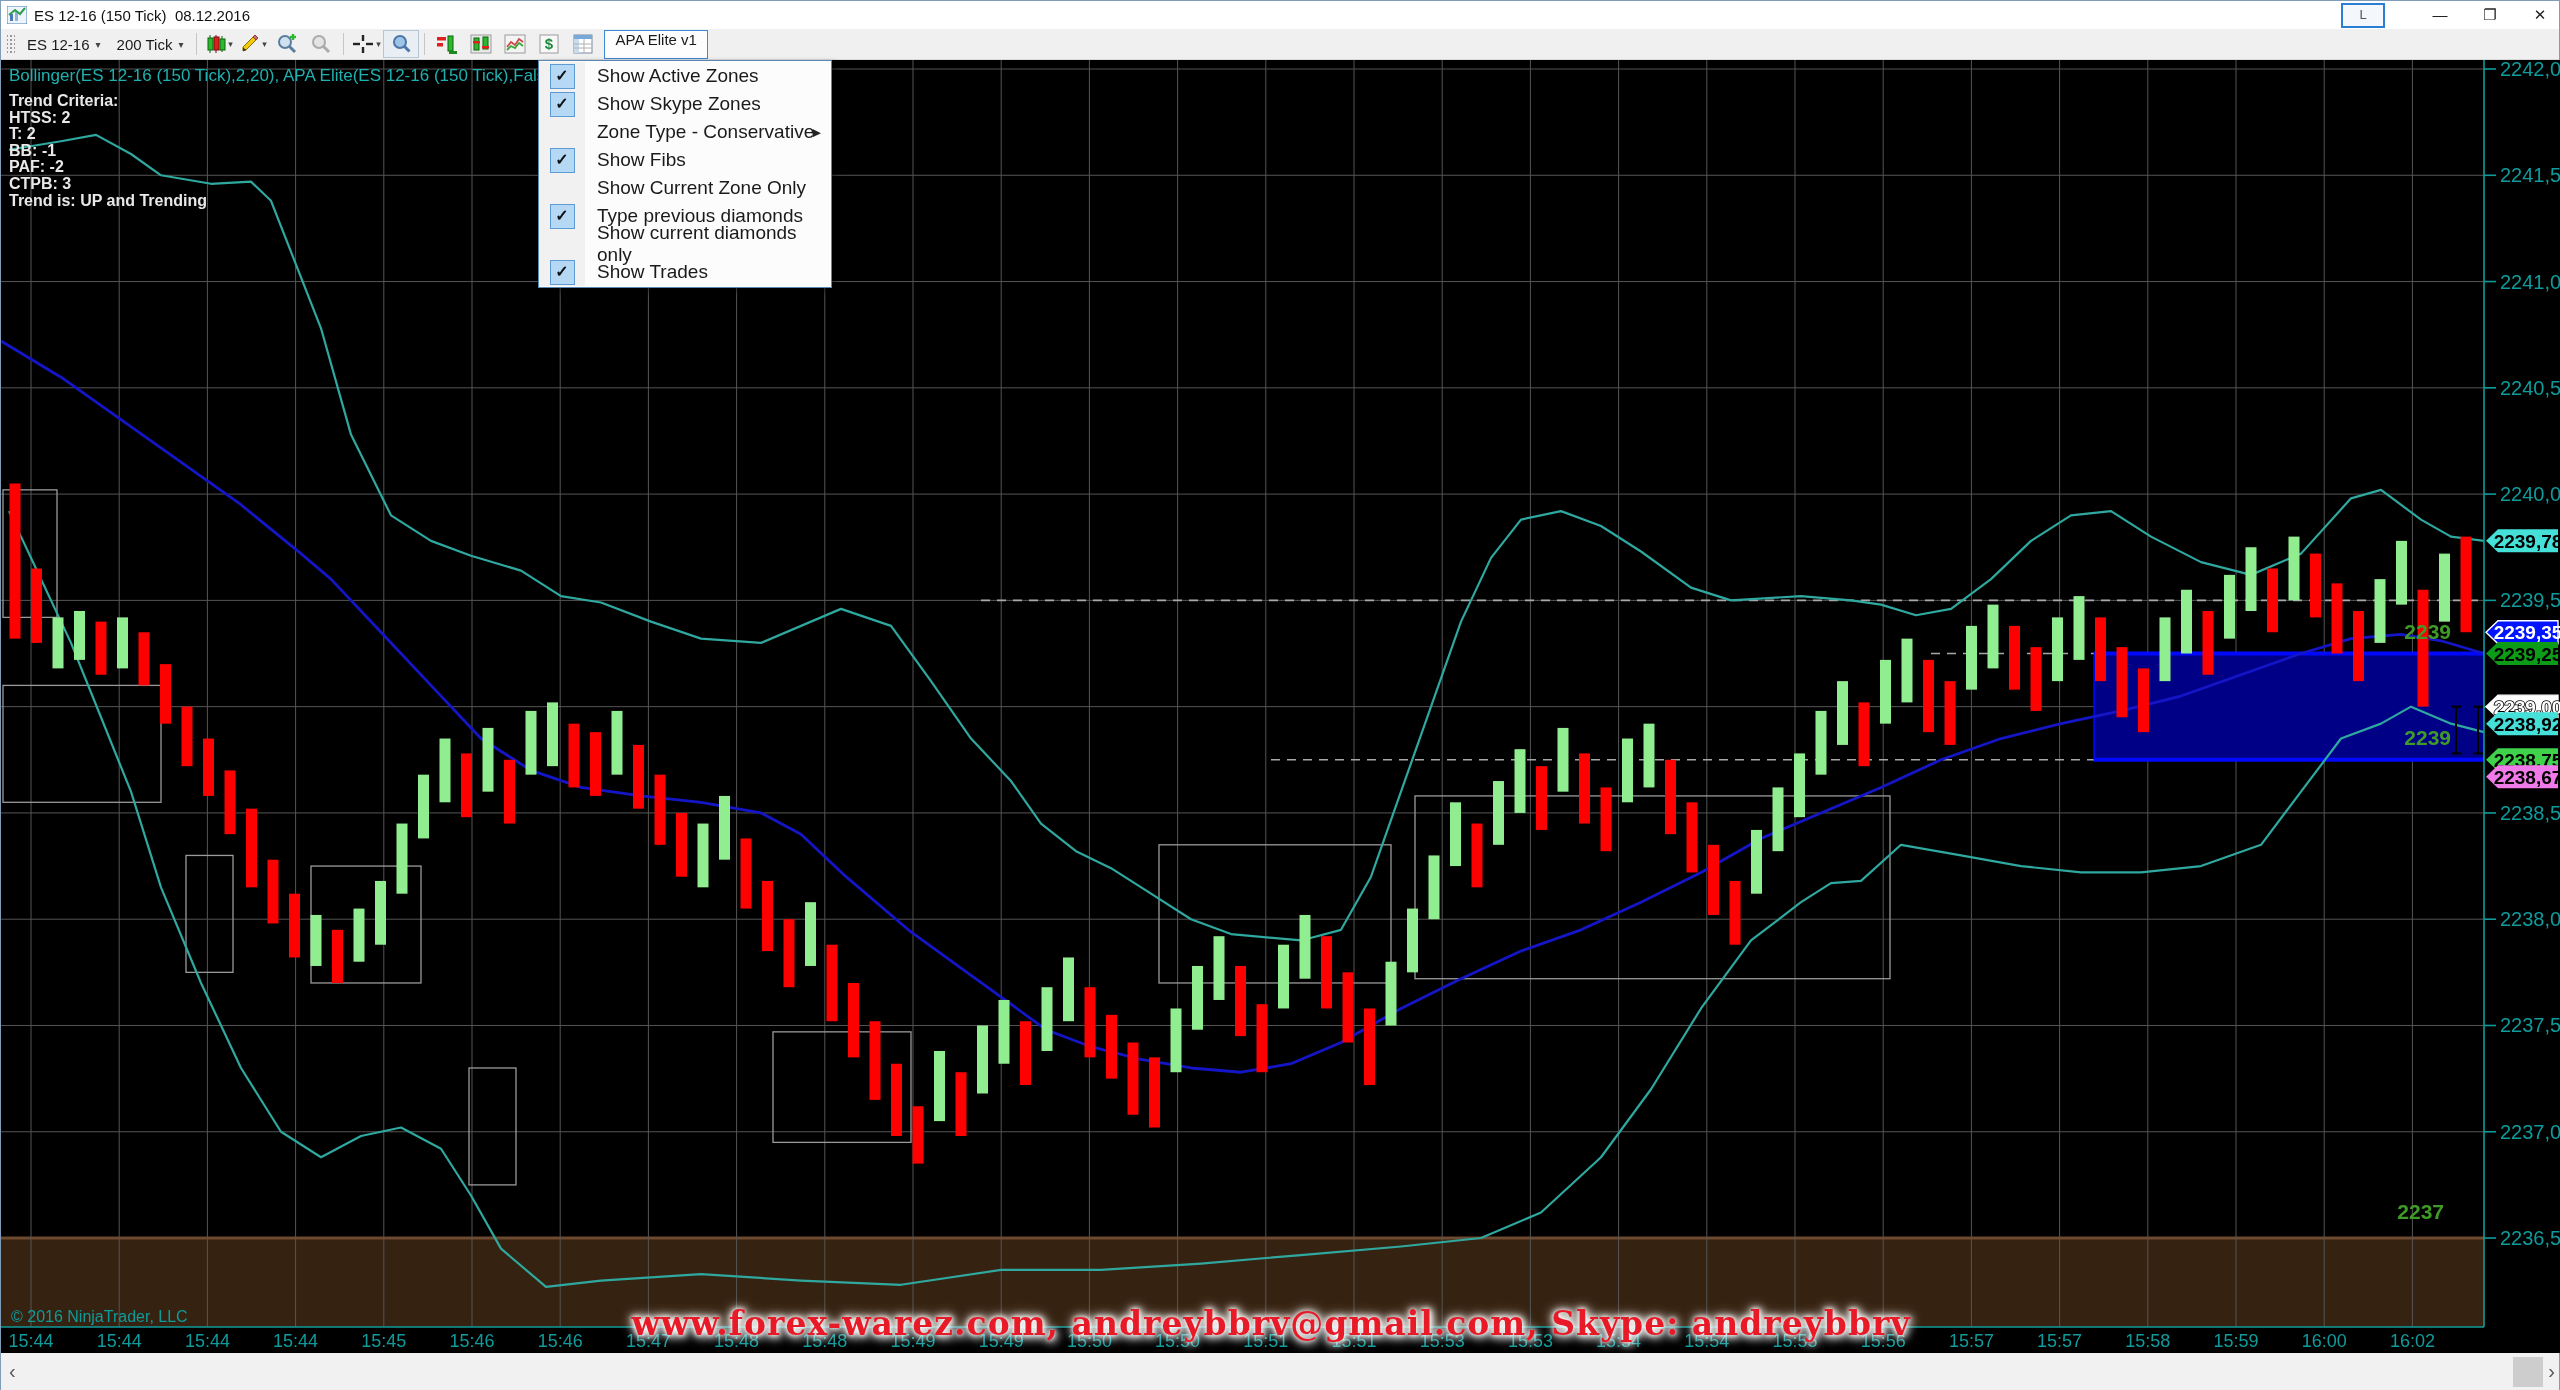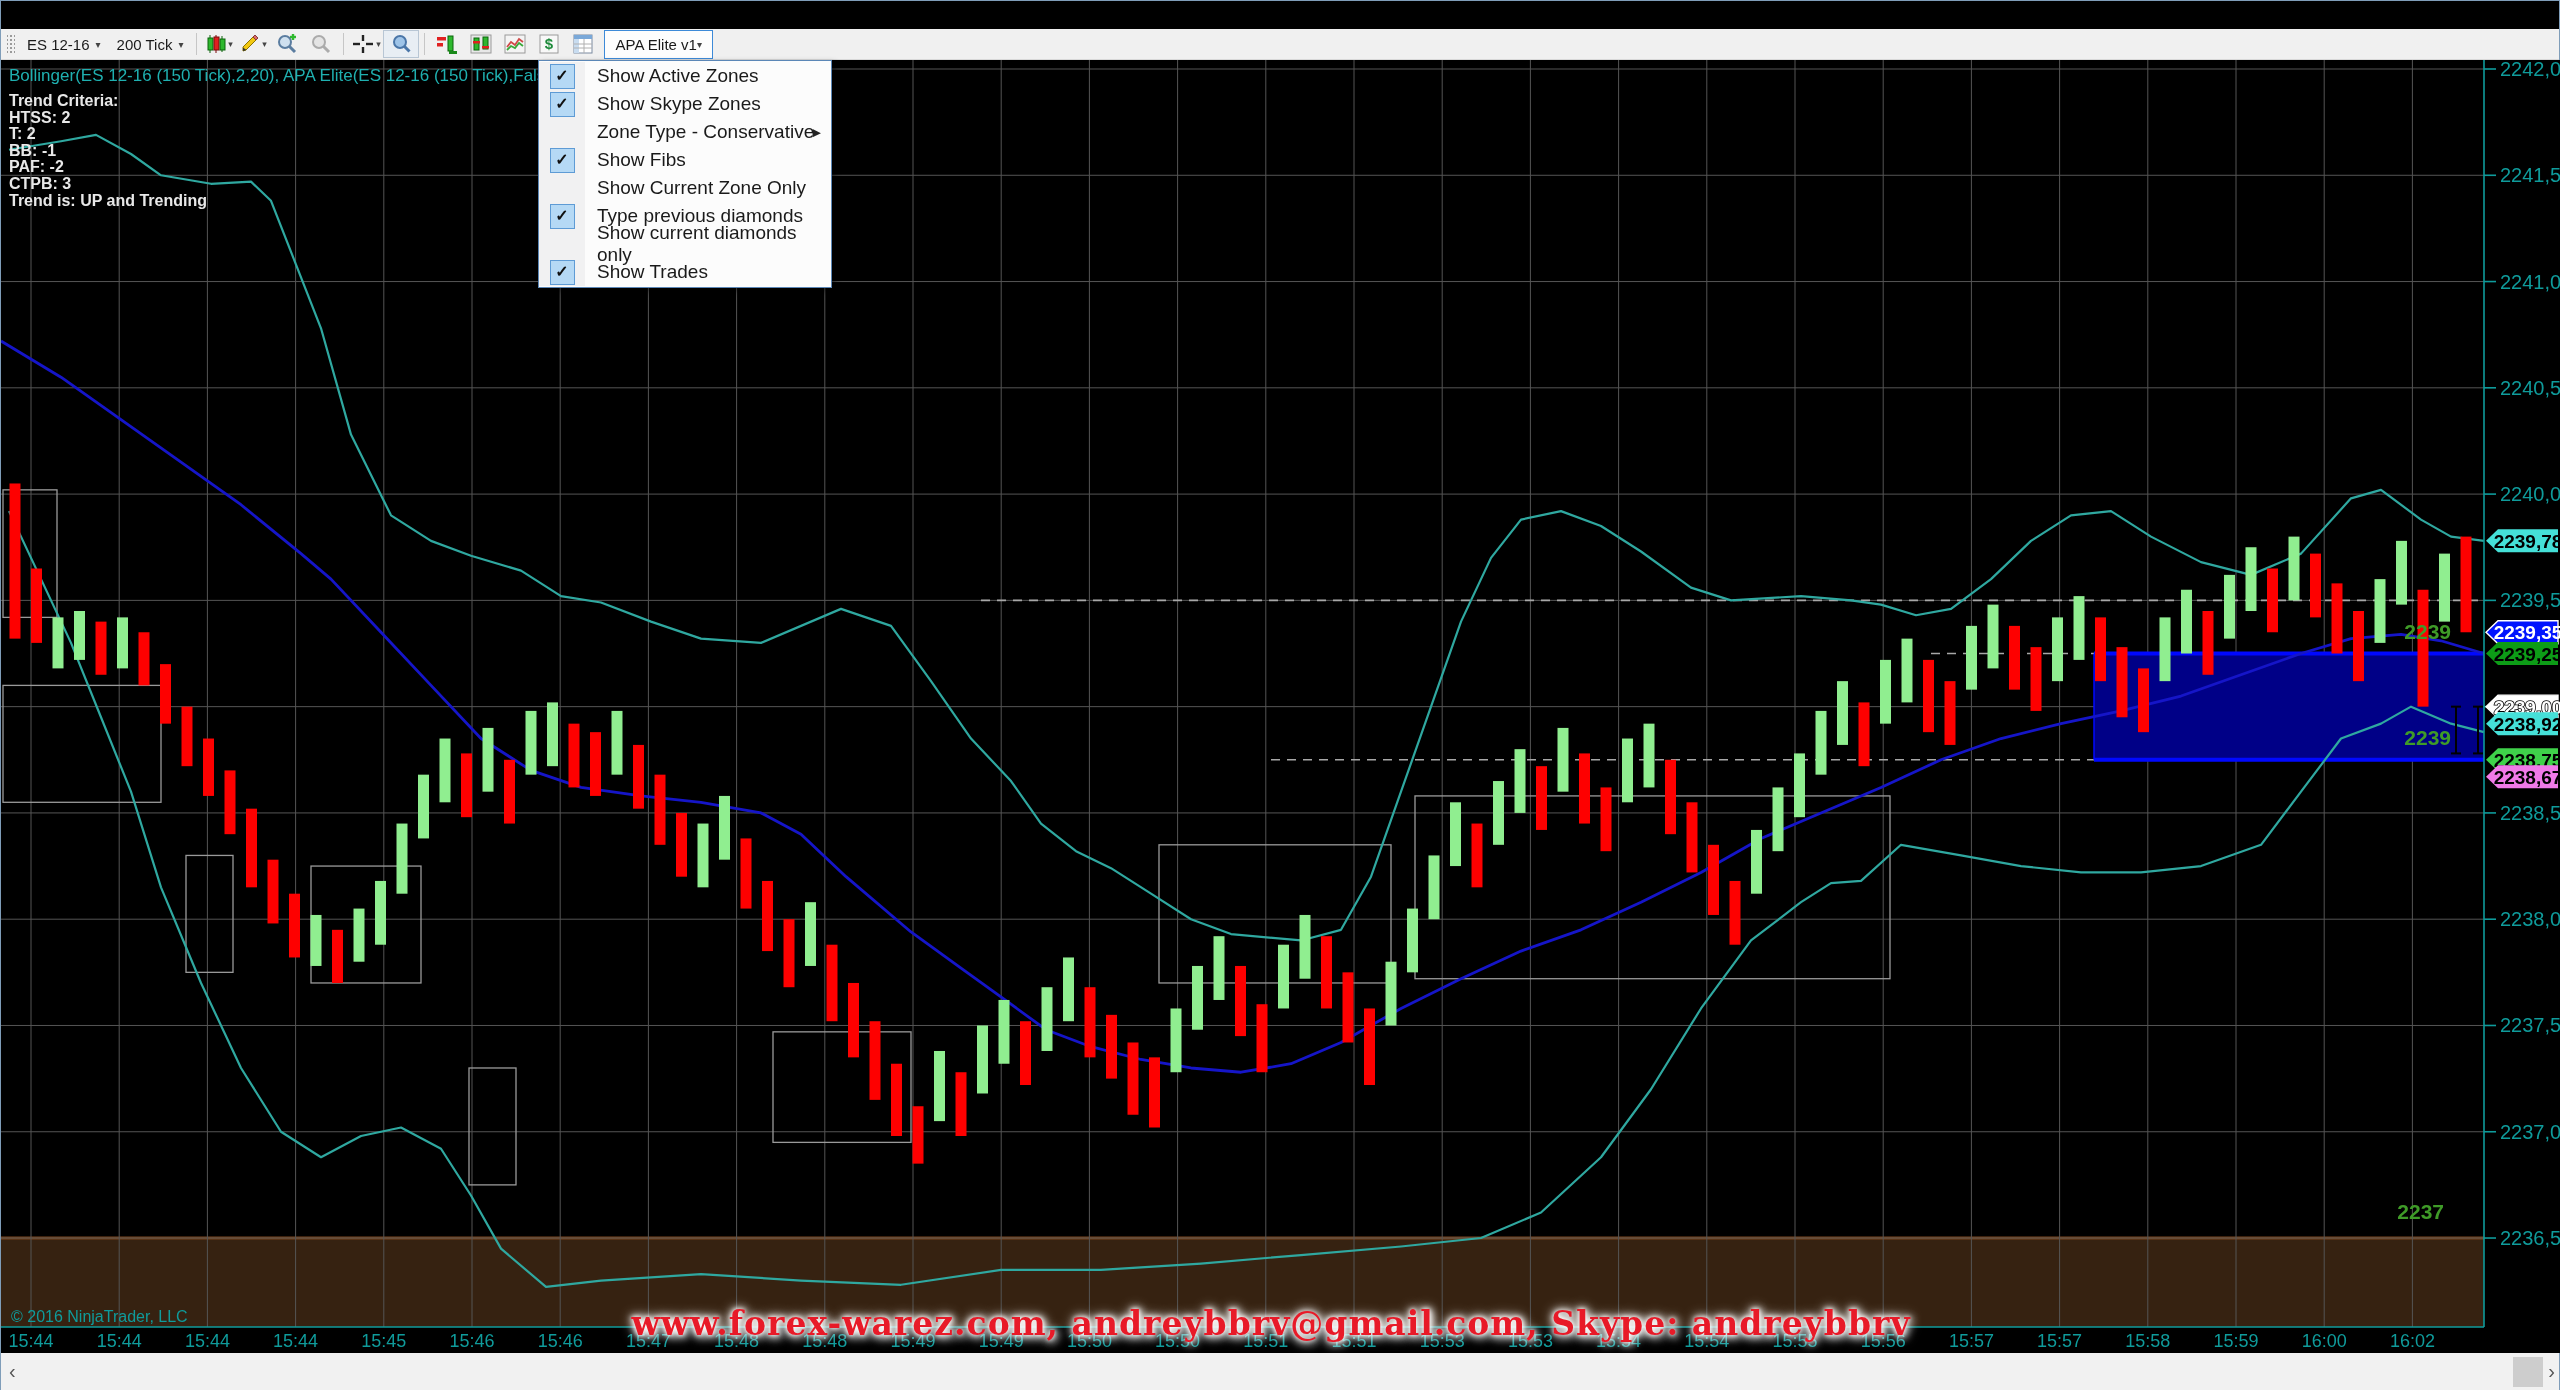--- a/index.html
+++ b/index.html
@@ -15,21 +15,21 @@
   #linkbtn{border:2px solid #2a7fd4;background:#f4f8fc;color:#555;width:40px;height:21px;line-height:19px;font-size:13px;text-align:center;margin-right:18px;}
 
   
   #toolbar{position:absolute;left:0;top:28px;width:100%;height:31px;background:#f0f0f0;border-bottom:1px solid #d8d8d8;display:flex;align-items:center;box-sizing:border-box;padding-left:2px;}
   .grip{width:8px;height:22px;margin:0 4px;background-image:radial-gradient(circle,#9a9a9a 1px,transparent 1.4px);background-size:4px 4px;background-position:center;}
   .tb-drop{display:flex;align-items:center;gap:6px;padding:3px 8px;font-size:15px;color:#1a1a1a;justify-content:flex-end;}
   .tb-drop .arr{font-size:10px;color:#444;}
   .tb-sep{width:1px;height:22px;background:#c6c6c6;margin:0 5px;}
   .tb-btn{width:34px;height:26px;display:flex;align-items:center;justify-content:center;gap:2px;}
   .tb-btn svg{display:block;}
-  #apa-btn{margin-left:4px;border:1px solid #3d8ad8;background:#fdfdfd;height:27px;display:flex;align-items:center;padding:0 10px;font-size:15px;color:#1a1a1a;}
+  #apa-btn{margin-left:4px;border:1px solid #3d8ad8;background:#fdfdfd;height:27px;display:flex;align-items:center;gap:10px;padding:0 10px;font-size:15px;color:#1a1a1a;flex-direction:column;}
   #apa-btn .arr{font-size:10px;color:#444;}
 
   
   #menu{position:absolute;left:537px;top:59px;width:292px;background:#fcfcfc;border:1px solid #5b87b7;box-shadow:3px 3px 6px rgba(0,0,0,.45);z-index:30;padding:1px 0;}
   .mrow{height:28px;display:flex;align-items:center;position:relative;}
   .mgutter{width:46px;height:28px;background:#f1f1f2;flex:0 0 auto;display:flex;align-items:center;justify-content:center;}
   .mcheck{width:23px;height:23px;background:#b5d9f5;border:1px solid #5e9bd5;color:#111;font-size:16px;line-height:21px;text-align:center;font-weight:bold;}
   .mlabel{font-size:19px;color:#1a1a1a;padding-left:12px;}
   .msub{position:absolute;right:10px;font-size:11px;color:#222;}
 
@@ -45,20 +45,35 @@
   #hscroll{position:absolute;left:0;top:1352px;width:100%;height:38px;background:#f1f1f1;z-index:10;}
   #hscroll .larrow{position:absolute;left:8px;top:7px;font-size:20px;color:#555;}
   #hscroll .rarrow{position:absolute;right:4px;top:7px;font-size:20px;color:#555;}
   #hscroll .thumb{position:absolute;left:2512px;top:4px;width:30px;height:30px;background:#cdcdcd;}
 </style>
 </head>
 <body>
 
 <div id="window">
 
+  <div id="titlebar">
+    <svg class="ticon" viewBox="0 0 20 18">
+      <rect x="0" y="0" width="20" height="18" fill="#eef4fb" stroke="#4a7ab5"></rect>
+      <rect x="3" y="8" width="3" height="7" fill="#4a7ab5"></rect>
+      <rect x="8" y="5" width="3" height="10" fill="#8fb3d9"></rect>
+      <polyline points="2,9 8,4 13,8 18,2" fill="none" stroke="#2e9e4f" stroke-width="2"></polyline>
+    </svg>
+    <span class="ttext">ES 12-16 (150 Tick)  08.12.2016</span>
+    <div id="wincontrols">
+      <div id="linkbtn">L</div>
+      <div class="winbtn">—</div>
+      <div class="winbtn">❐</div>
+      <div class="winbtn">✕</div>
+    </div>
+  </div>
 
   <div id="toolbar">
     <div class="grip"></div>
     <div class="tb-drop">
       <span>ES 12-16</span>
       <span class="arr">▾</span>
     </div>
     <div class="tb-drop">
       <span>200 Tick</span>
       <span class="arr">▾</span>

